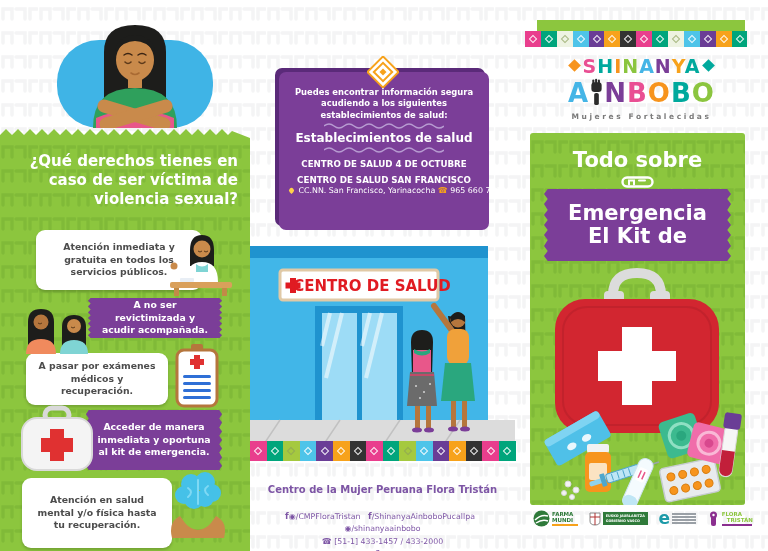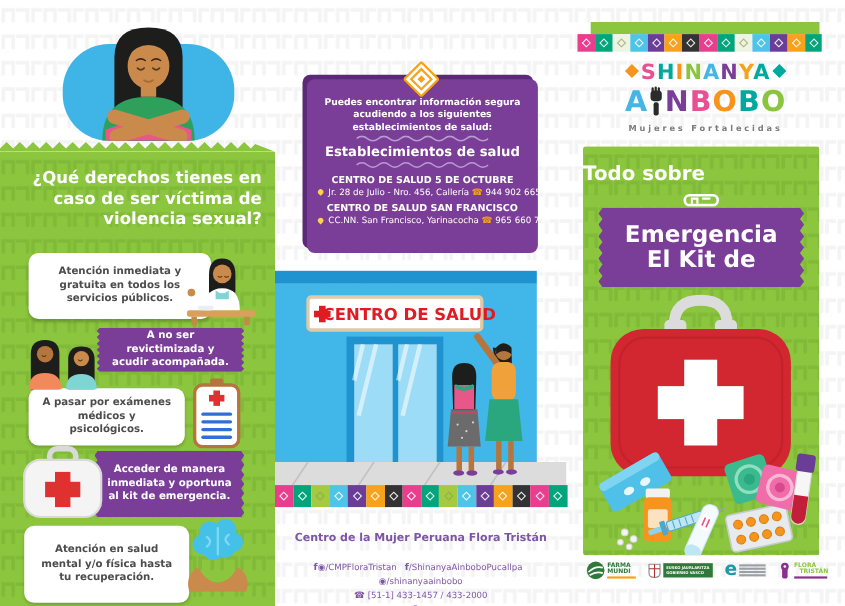--- a/index.html
+++ b/index.html
@@ -55,22 +55,22 @@
   #mfooter .fb{font-weight:bold;font-size:8.5px}
   
   #right-topbar{position:absolute;left:22px;top:20px;width:208px;height:11px;background:#8cc63e}
   #logo-block{position:absolute;left:0;top:57px;width:253px;text-align:center;z-index:2}
   .l1{font-size:19px;font-weight:bold;letter-spacing:1px;line-height:1}
   .l2{font-size:26px;font-weight:bold;letter-spacing:1px;line-height:1;margin-top:2px;
       display:flex;align-items:flex-end;justify-content:center}
   .ldiam{display:inline-block;width:9px;height:9px;transform:rotate(45deg);margin:0 4px 3px 4px}
   .tagline{font-size:7.5px;font-weight:bold;letter-spacing:2.6px;color:#7a7a7a;margin-top:6px}
   #right-green{position:absolute;left:15px;top:133px;width:215px;height:372px;border-radius:3px;overflow:hidden}
-  #todo{position:absolute;left:0;top:15px;width:100%;z-index:2;
-      font-size:18px;font-weight:bold;color:#fff}
+  #todo{position:absolute;left:0;top:15px;width:100%;text-align:center;z-index:2;
+      font-size:21px;font-weight:bold;color:#fff}
   #kit-orn{position:absolute;left:91px;top:43px;z-index:2}
   #kitbox{position:absolute;left:14px;top:56px;width:187px;height:72px;z-index:2;
       background:#7b3e98;display:flex;flex-direction:column;align-items:center;justify-content:center;
       color:#fff;font-size:21px;font-weight:bold;line-height:1.1;
       clip-path:polygon(2% 0%,98% 0%,100% 7%,98% 14%,100% 21%,98% 29%,100% 36%,98% 43%,100% 50%,98% 57%,100% 64%,98% 71%,100% 79%,98% 86%,100% 93%,98% 100%,2% 100%,0% 93%,2% 86%,0% 79%,2% 71%,0% 64%,2% 57%,0% 50%,2% 43%,0% 36%,2% 29%,0% 21%,2% 14%,0% 7%)}
   #kit-illu{position:absolute;left:0;top:132px;z-index:2}
   #sponsors{position:absolute;left:18px;top:510px;width:220px;display:flex;
       align-items:center;justify-content:space-between;z-index:2}
   .sponsor{display:flex;align-items:center;gap:2px}
   .sp-txt{font-size:5.5px;font-weight:bold;line-height:1.1}
@@ -132,21 +132,21 @@
   </svg>
 
   <div id="left-green">
     <svg class="greenfill" width="250" height="413">
       <rect width="250" height="413" fill="#8cc63e"></rect>
       <rect width="250" height="413" fill="url(#mazeGreen)"></rect>
     </svg>
 
     <h1 class="left-title">¿Qué derechos tienes en caso de ser víctima de violencia sexual?</h1>
 
-    <div class="cardbox white" style="left:26px;top:92px;width:166px;height:60px">Atención inmediata y gratuita en todos los servicios públicos.</div>
+    <div class="cardbox white" style="left:36px;top:92px;width:166px;height:60px">Atención inmediata y gratuita en todos los servicios públicos.</div>
     <svg class="cicon" style="left:166px;top:82px" width="70" height="76" viewBox="0 0 70 76">
       <rect x="4" y="62" width="62" height="6" rx="2" fill="#d9a05b"></rect>
       <rect x="8" y="68" width="5" height="8" fill="#c28a47"></rect>
         <rect x="56" y="68" width="5" height="8" fill="#c28a47"></rect>
       <path d="M24 30 q0-15 12-15 q12 0 12 15 v16 h-24z" fill="#1d1d1b"></path>
       <circle cx="36" cy="29" r="8.5" fill="#c98a4b"></circle>
       <path d="M32 31 q2 2 4 0 M38 31 q2 2 4 0" stroke="#5d3a1a" stroke-width="1" fill="none"></path>
       <path d="M20 62 q0-20 16-20 q16 0 16 20z" fill="#ffffff"></path>
       <path d="M30 44 q6 5 12 0 v8 h-12z" fill="#7fd4d4"></path>
       <path d="M24 52 L10 47" stroke="#ffffff" stroke-width="7" stroke-linecap="round"></path>
@@ -158,21 +158,21 @@
     <svg class="cicon" style="left:18px;top:158px" width="86" height="58" viewBox="0 0 86 58">
       <path d="M10 58 V26 q0-13 13-13 q13 0 13 13 v32z" fill="#1d1d1b"></path>
       <circle cx="23" cy="26" r="7.5" fill="#b5763d"></circle>
       <path d="M8 58 q0-15 15-15 q15 0 15 15z" fill="#f08a5d"></path>
       <path d="M44 58 V31 q0-12 12-12 q12 0 12 12 v27z" fill="#1d1d1b"></path>
       <circle cx="56" cy="30" r="7" fill="#c98a4b"></circle>
       <path d="M42 58 q0-14 14-14 q14 0 14 14z" fill="#7fd4d4"></path>
       <path d="M20 27 q2 2 4 0 M53 31 q2 2 4 0" stroke="#5d3a1a" stroke-width="1" fill="none"></path>
     </svg>
 
-    <div class="cardbox white" style="left:26px;top:215px;width:142px;height:52px">A pasar por exámenes médicos y psicológicos.</div>
+    <div class="cardbox white" style="left:26px;top:215px;width:142px;height:52px">A pasar por exámenes médicos y recuperación.</div>
     <svg class="cicon" style="left:172px;top:204px" width="50" height="68" viewBox="0 0 50 68">
       <rect x="19" y="2" width="12" height="9" rx="2" fill="#b5763d"></rect>
       <rect x="5" y="8" width="40" height="56" rx="7" fill="#ffffff" stroke="#b5763d" stroke-width="3"></rect>
       <g fill="#e03131">
           <rect x="22" y="13" width="6" height="14"></rect>
           <rect x="18" y="17" width="14" height="6"></rect>
         </g>
       <g fill="#2f6fd6">
           <rect x="11" y="33" width="28" height="3" rx="1.5"></rect>
           <rect x="11" y="40" width="28" height="3" rx="1.5"></rect>
@@ -222,27 +222,21 @@
     <p class="intro">Puedes encontrar información segura acudiendo a los siguientes establecimientos de salud:</p>
     <svg class="wavy" width="120" height="6" viewBox="0 0 120 6">
       <path d="M0 3 q5 -4 10 0 t10 0 t10 0 t10 0 t10 0 t10 0 t10 0 t10 0 t10 0 t10 0 t10 0 t10 0" stroke="#b79bd1" stroke-width="1.4" fill="none"></path>
     </svg>
     <h2 class="heading">Establecimientos de salud</h2>
     <svg class="wavy" width="120" height="6" viewBox="0 0 120 6">
       <path d="M0 3 q5 -4 10 0 t10 0 t10 0 t10 0 t10 0 t10 0 t10 0 t10 0 t10 0 t10 0 t10 0 t10 0" stroke="#b79bd1" stroke-width="1.4" fill="none"></path>
     </svg>
 
     <div>
-      <h3 class="center-name">CENTRO DE SALUD 5 DE OCTUBRE</h3>
-      <p class="center-detail">
-        <span class="pin"></span>
-        <span>Jr. 28 de Julio - Nro. 456, Callería</span>
-        <span class="tel">☎</span>
-        <span>944 902 665</span>
-      </p>
+      <h3 class="center-name">CENTRO DE SALUD 4 DE OCTUBRE</h3>
     </div>
     <div>
       <h3 class="center-name">CENTRO DE SALUD SAN FRANCISCO</h3>
       <p class="center-detail">
         <span class="pin"></span>
         <span>CC.NN. San Francisco, Yarinacocha</span>
         <span class="tel">☎</span>
         <span>965 660 776</span>
       </p>
     </div>

